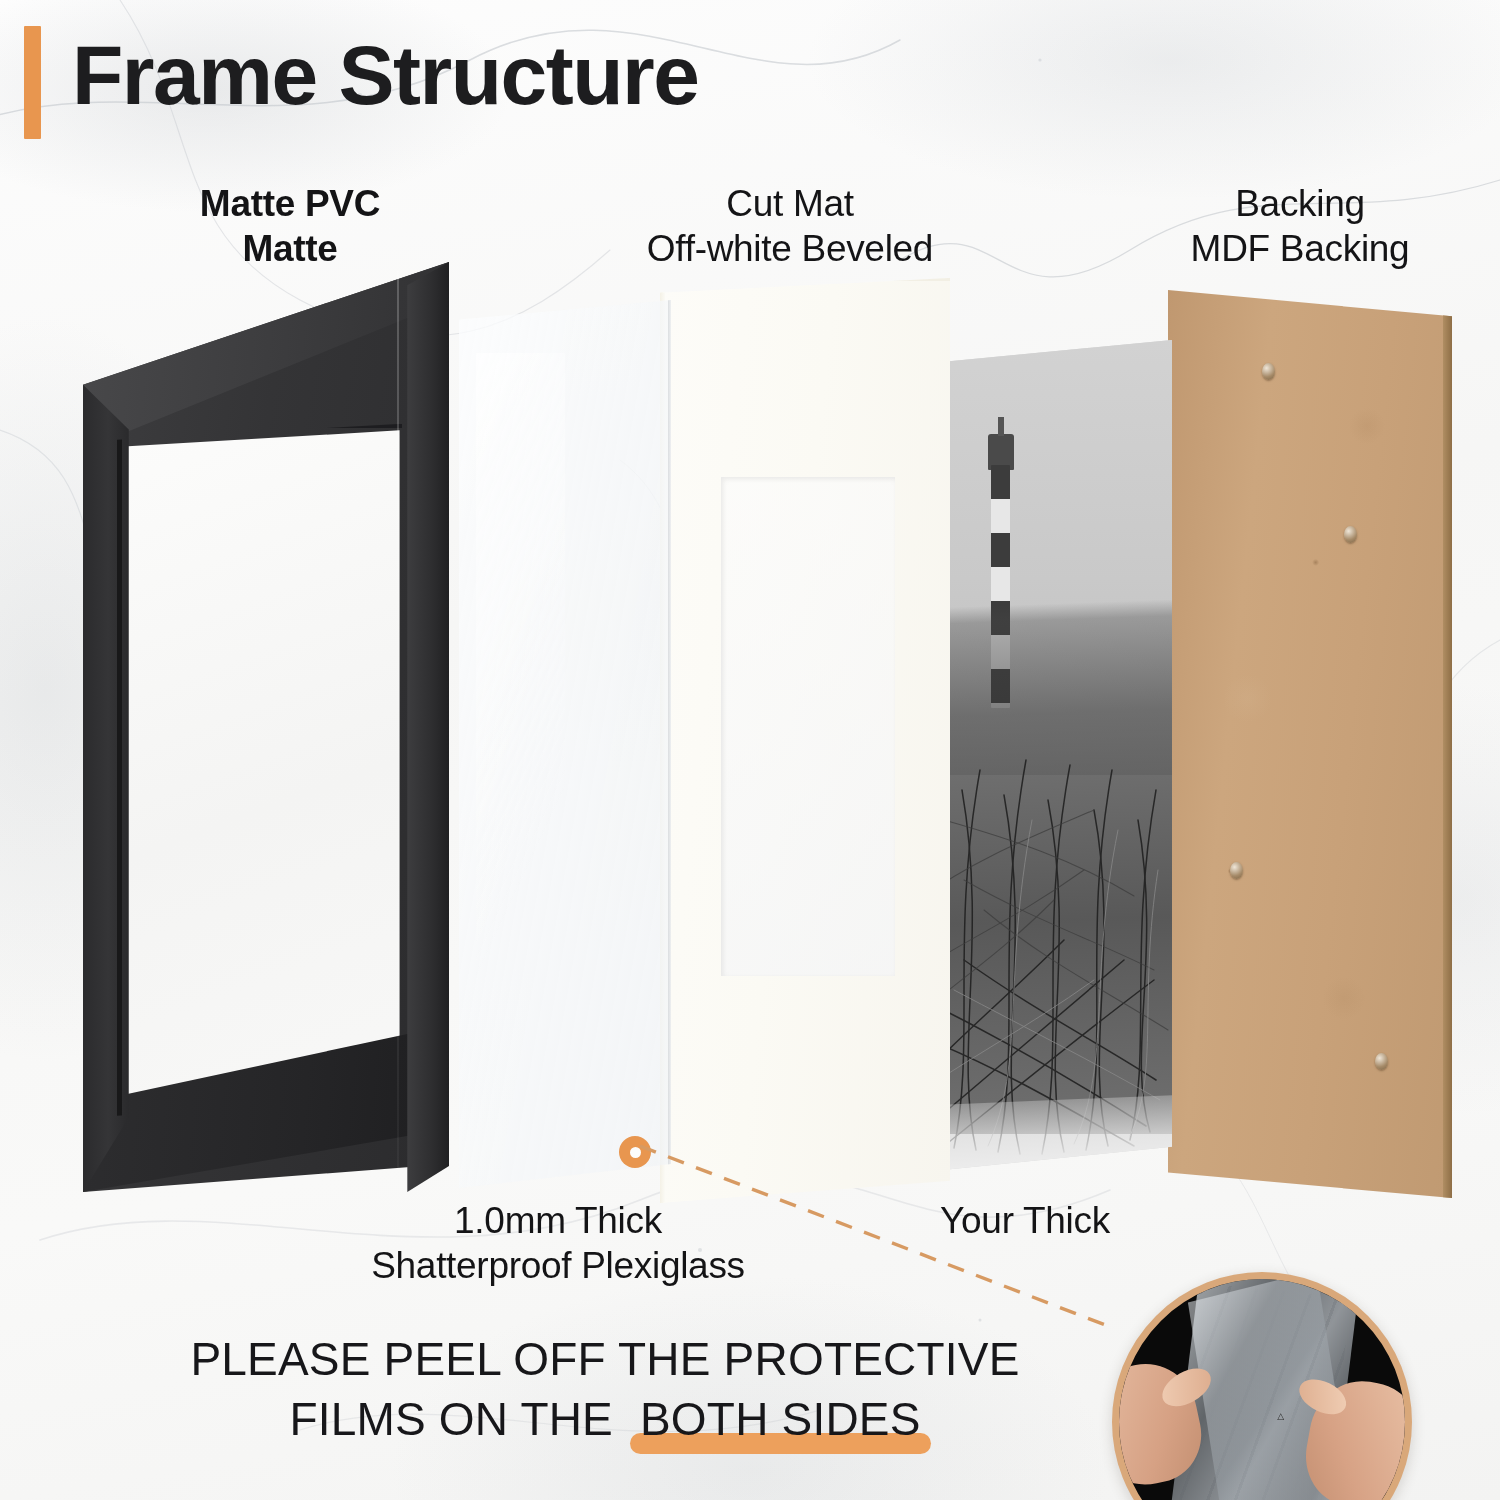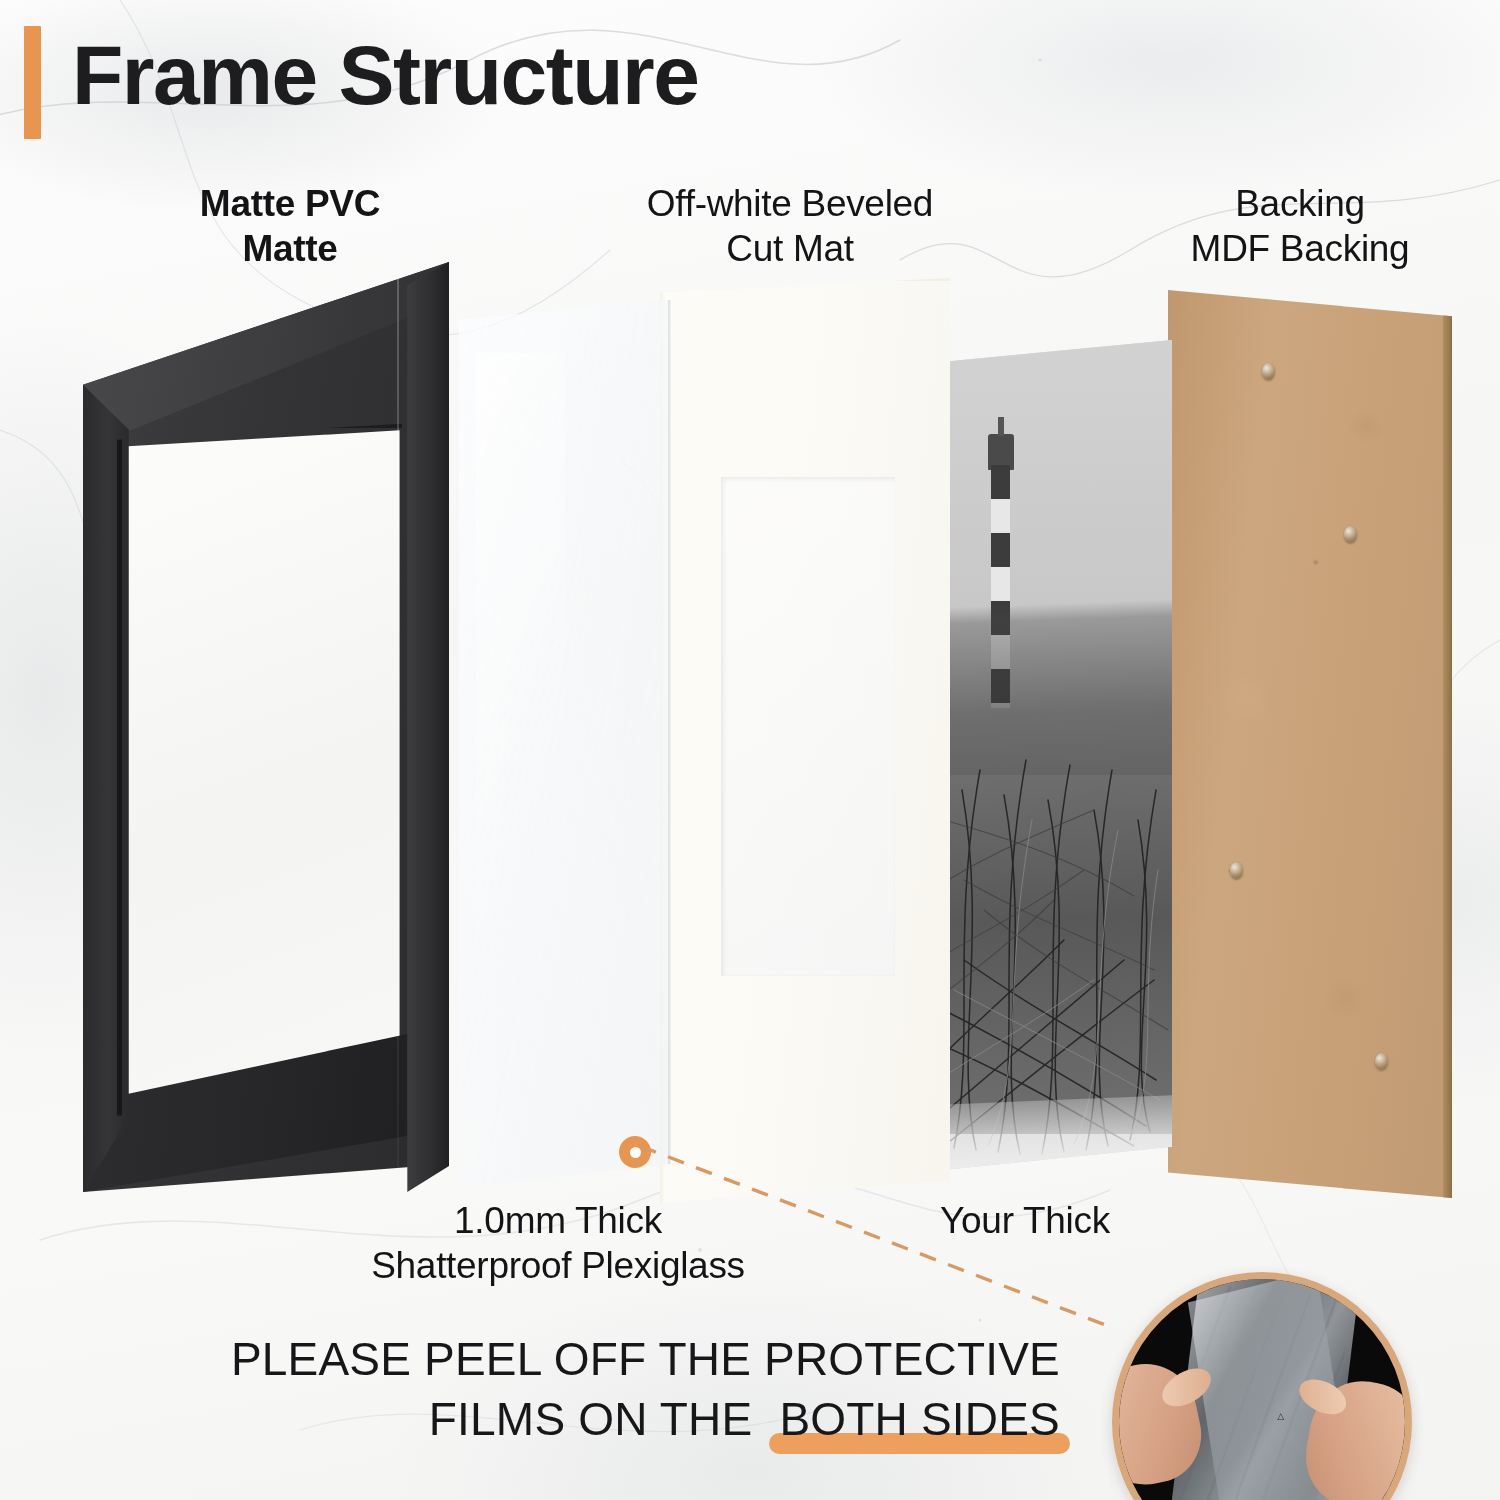--- a/index.html
+++ b/index.html
@@ -225,21 +225,21 @@
     display:flex; align-items:center; justify-content:center;
   }
   .dot-marker:after{
     content:''; width:11px; height:11px; border-radius:50%; background:#fcfcfb;
   }
 
   
   #callout{
     position:absolute; left:150px; top:1330px; width:910px;
     font-size:46px; font-weight:400; color:#17171a;
-    line-height:1.30; text-align:right; letter-spacing:.2px;
+    line-height:1.30; text-align:center; letter-spacing:.2px;
   }
   #callout .hl-words{ position:relative; display:inline-block; z-index:2;margin-left:14px; }
   #callout .hl-words:before{
     content:''; position:absolute; left:-10px; right:-10px;
     bottom:-4px; height:21px; z-index:-1;
     background:#eda05c; border-radius:11px;
   }
 
   
   #inset{
@@ -330,22 +330,22 @@
   </div>
 
   <div class="accent-bar"></div>
   <div class="page-title">Frame Structure</div>
 
   <div class="lbl" id="lbl-frame">
     <div>Matte PVC</div>
     <div>Matte</div>
   </div>
   <div class="lbl" id="lbl-mat">
+    <div>Cut Mat</div>
     <div>Off-white Beveled</div>
-    <div>Cut Mat</div>
   </div>
   <div class="lbl" id="lbl-backing">
     <div>Backing</div>
     <div>MDF Backing</div>
   </div>
 
   <div class="layer" id="backing">
     <div class="nail" style="left:62%;top:26%"></div>
     <div class="nail" style="left:22%;top:63%"></div>
     <div class="nail" style="left:73%;top:84%"></div>

